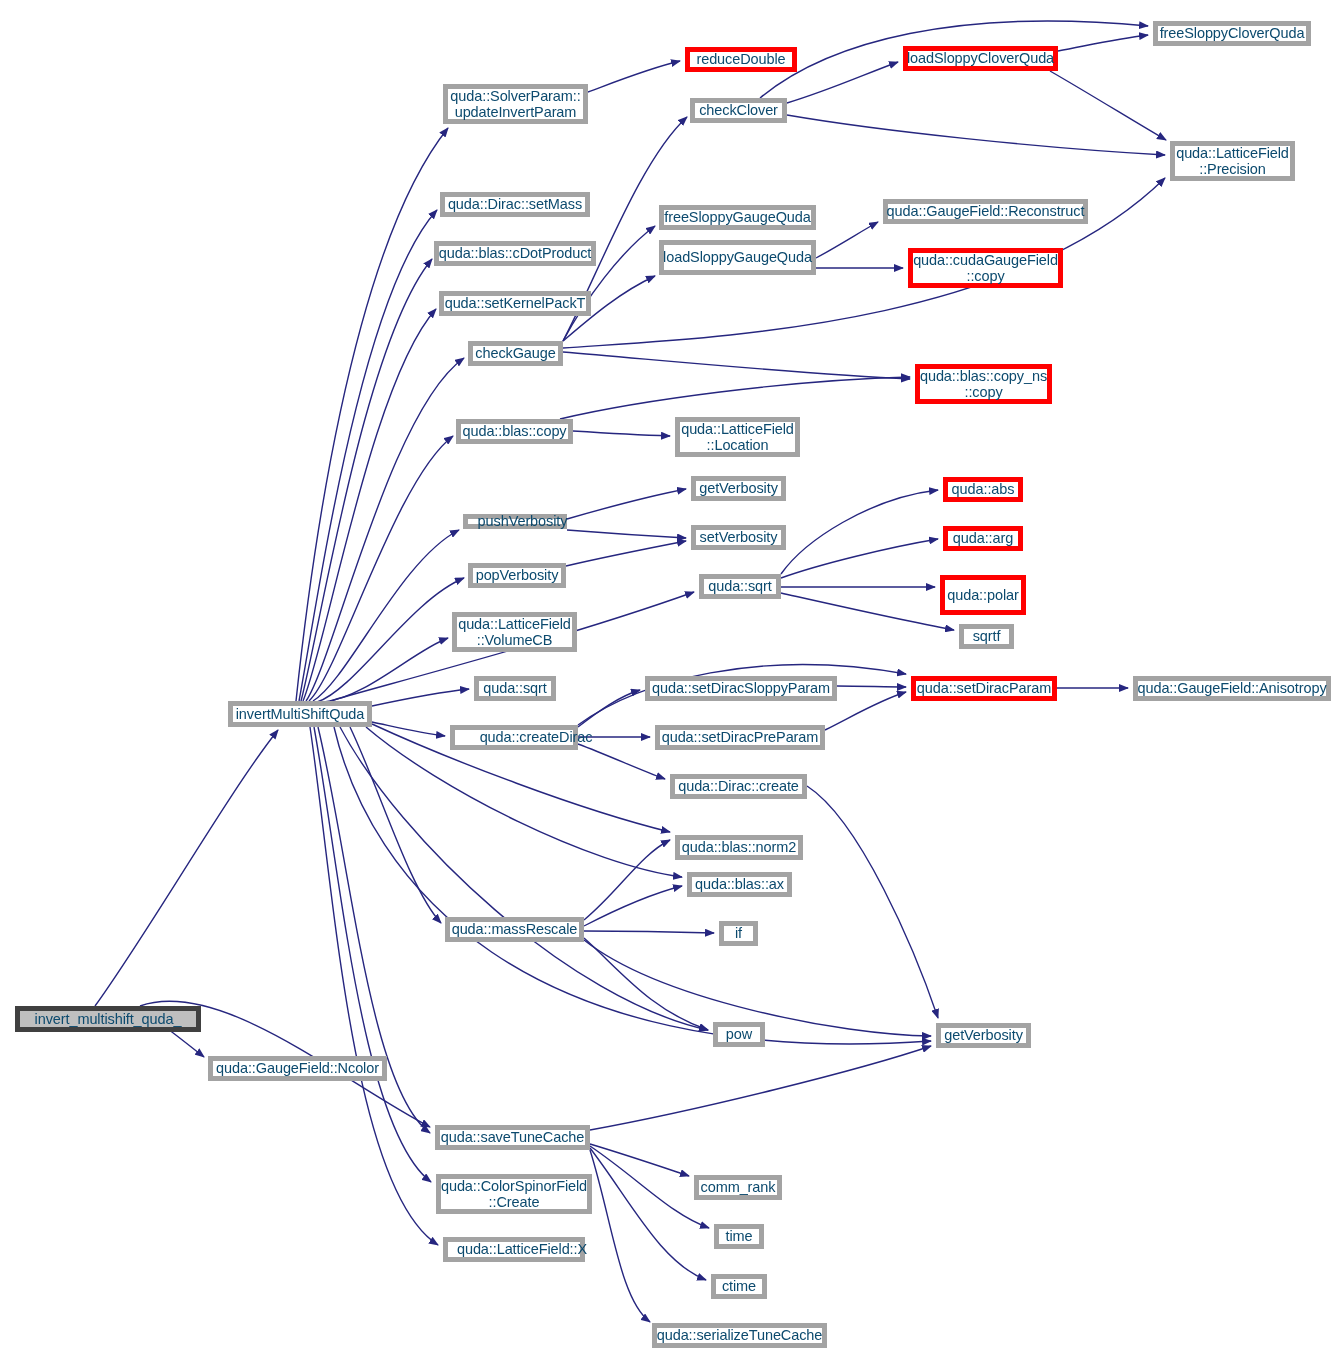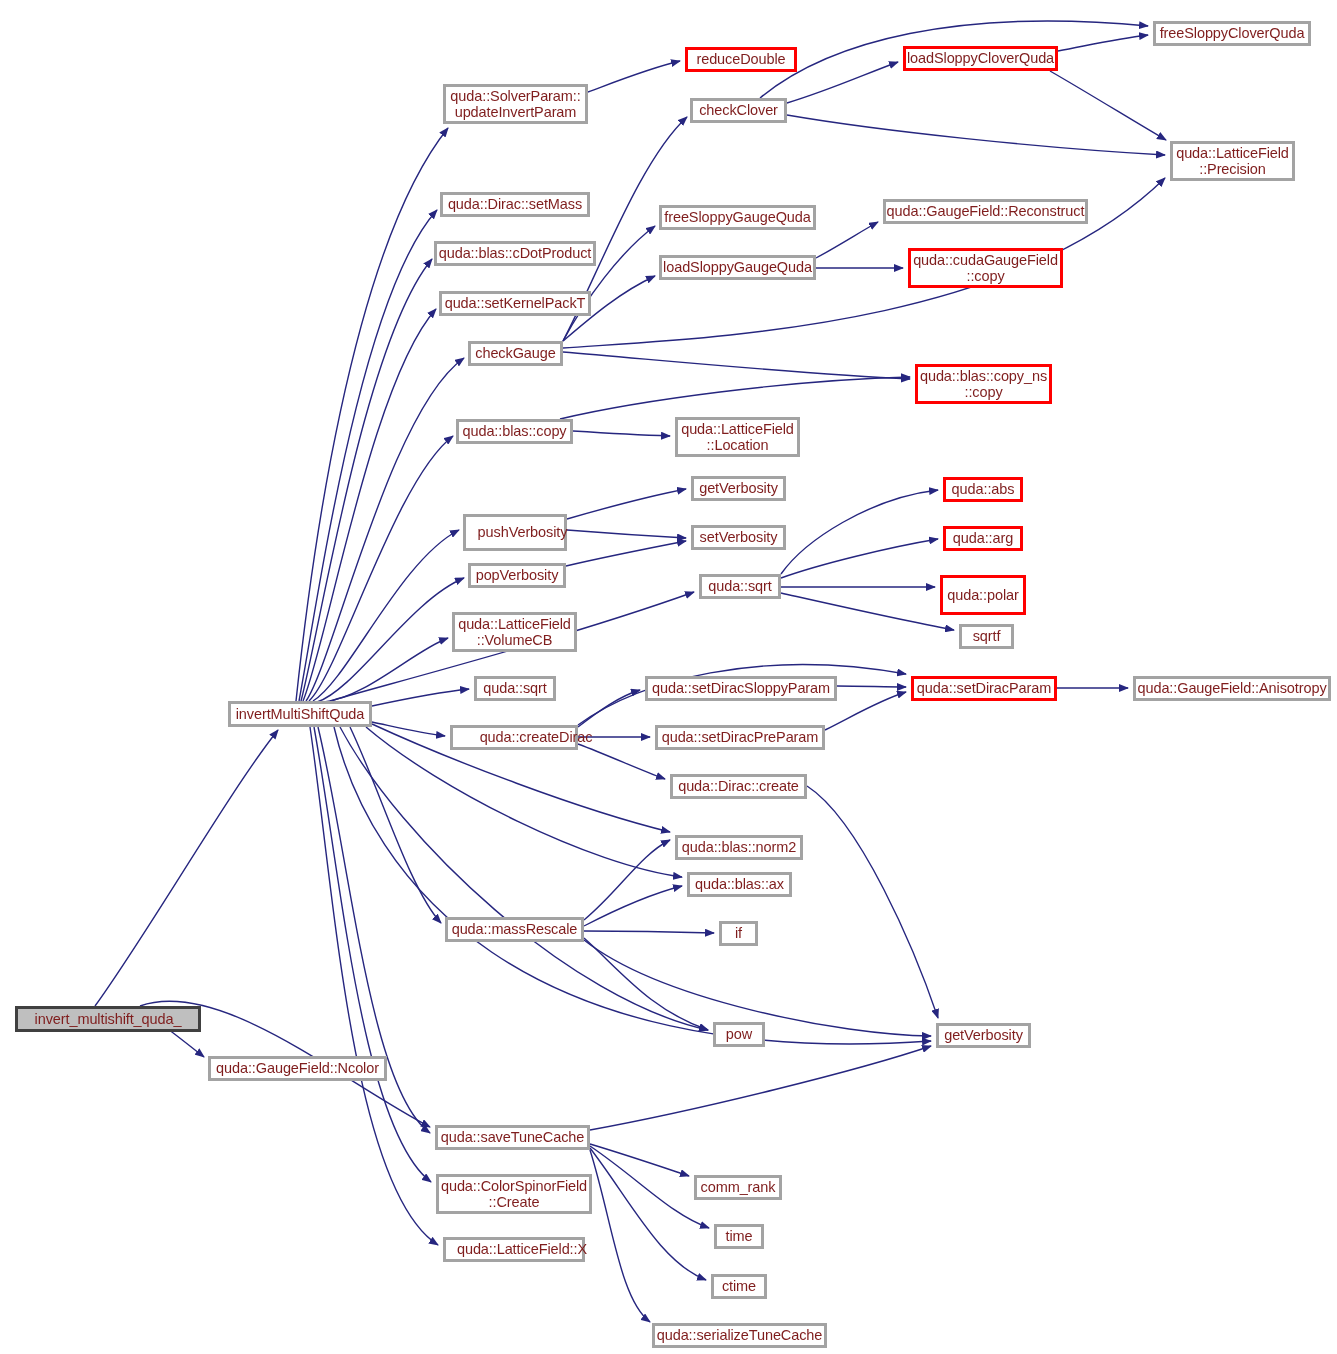--- a/index.html
+++ b/index.html
@@ -24,22 +24,22 @@
     pointer-events: none;
   }
   .node {
     position: absolute;
     box-sizing: border-box;
     display: flex;
     align-items: center;
     justify-content: center;
     text-align: center;
     background: #ffffff;
-    border: 3px solid #a3a3a3;
-    color: #7f1d1d;
+    border: 5px solid #a3a3a3;
+    color: #0c4a6e;
     font-size: 14.5px;
     line-height: 1.12;
     letter-spacing: -0.1px;
     white-space: pre-line;
     padding: 0 4px;
   }
   .node.red {
     border-color: #ff0000;
   }
   .node.current {
@@ -131,31 +131,31 @@
 updateInvertParam</div>
       <div class="node" style="left: 690px; top: 98px; width: 97px; height: 25px;">checkClover</div>
       <div class="node" style="left: 1170px; top: 141px; width: 125px; height: 40px;">quda::LatticeField
 ::Precision</div>
       <div class="node" style="left: 440px; top: 192px; width: 150px; height: 25px;">quda::Dirac::setMass</div>
       <div class="node" style="left: 883px; top: 199px; width: 205px; height: 25px;">quda::GaugeField::Reconstruct</div>
       <div class="node" style="left: 659px; top: 205px; width: 157px; height: 25px;">freeSloppyGaugeQuda</div>
       <div class="node" style="left: 434px; top: 241px; width: 162px; height: 25px;">quda::blas::cDotProduct</div>
       <div class="node red" style="left: 908px; top: 248px; width: 155px; height: 40px;">quda::cudaGaugeField
 ::copy</div>
-      <div class="node" style="left: 659px; top: 255px; width: 157px; height: 25px;">loadSloppyGaugeQuda</div>
+      <div class="node" style="left: 659px; top: 240px; width: 157px; height: 35px;">loadSloppyGaugeQuda</div>
       <div class="node" style="left: 439px; top: 291px; width: 152px; height: 25px;">quda::setKernelPackT</div>
       <div class="node" style="left: 468px; top: 341px; width: 95px; height: 25px;">checkGauge</div>
       <div class="node red" style="left: 915px; top: 364px; width: 137px; height: 40px;">quda::blas::copy_ns
 ::copy</div>
       <div class="node" style="left: 456px; top: 419px; width: 117px; height: 25px;">quda::blas::copy</div>
       <div class="node" style="left: 675px; top: 417px; width: 125px; height: 40px;">quda::LatticeField
 ::Location</div>
       <div class="node" style="left: 691px; top: 476px; width: 95px; height: 25px;">getVerbosity</div>
       <div class="node red" style="left: 943px; top: 477px; width: 80px; height: 25px;">quda::abs</div>
-      <div class="node" style="left: 463px; top: 514px; width: 104px; height: 37px; padding-left: 19px;">pushVerbosity</div>
+      <div class="node" style="left: 463px; top: 514px; width: 104px; height: 15px; padding-left: 19px;">pushVerbosity</div>
       <div class="node" style="left: 691px; top: 525px; width: 95px; height: 25px;">setVerbosity</div>
       <div class="node red" style="left: 943px; top: 526px; width: 80px; height: 25px;">quda::arg</div>
       <div class="node" style="left: 468px; top: 563px; width: 98px; height: 25px;">popVerbosity</div>
       <div class="node" style="left: 699px; top: 574px; width: 82px; height: 25px;">quda::sqrt</div>
       <div class="node red" style="left: 940px; top: 575px; width: 86px; height: 40px; text-align: right;">quda::polar</div>
       <div class="node" style="left: 452px; top: 612px; width: 125px; height: 40px;">quda::LatticeField
 ::VolumeCB</div>
       <div class="node" style="left: 959px; top: 624px; width: 55px; height: 25px;">sqrtf</div>
       <div class="node" style="left: 645px; top: 676px; width: 192px; height: 25px;">quda::setDiracSloppyParam</div>
       <div class="node red" style="left: 911px; top: 676px; width: 146px; height: 25px;">quda::setDiracParam</div>

